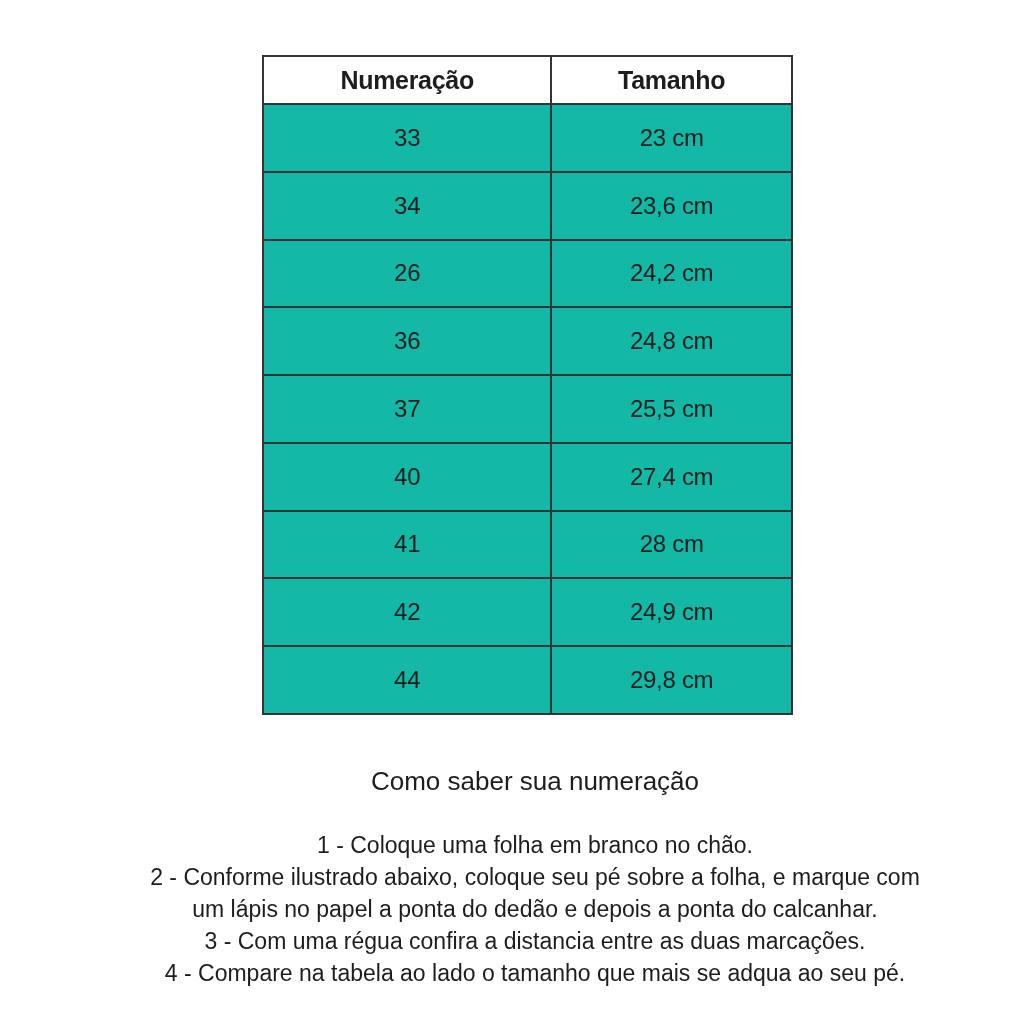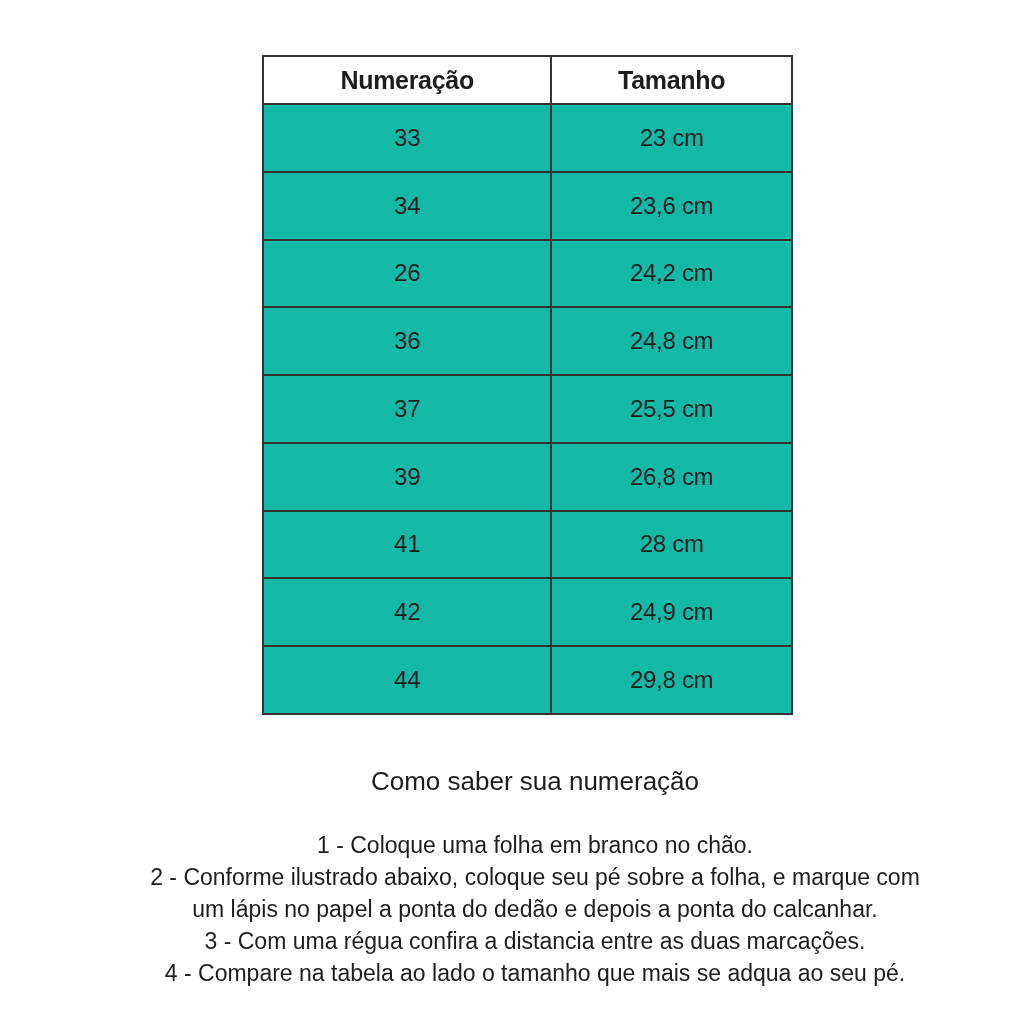--- a/index.html
+++ b/index.html
@@ -98,22 +98,22 @@
       </tr>
       <tr>
         <td>36</td>
         <td>24,8 cm</td>
       </tr>
       <tr>
         <td>37</td>
         <td>25,5 cm</td>
       </tr>
       <tr>
-        <td>39</td>
-        <td>26,8 cm</td>
+        <td>40</td>
+        <td>27,4 cm</td>
       </tr>
       <tr>
         <td>41</td>
         <td>28 cm</td>
       </tr>
       <tr>
         <td>42</td>
         <td>24,9 cm</td>
       </tr>
       <tr>

